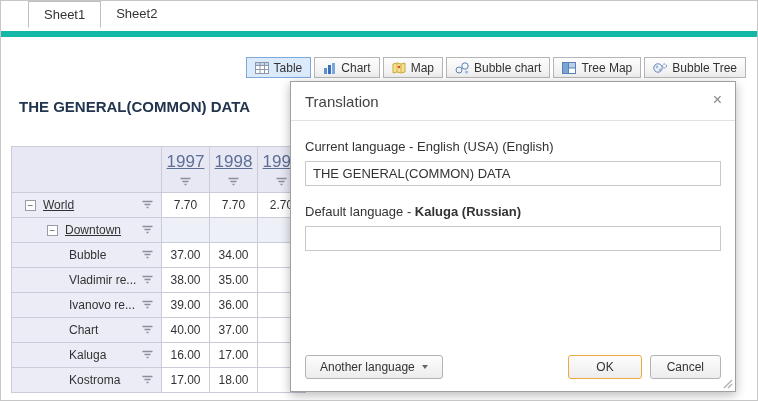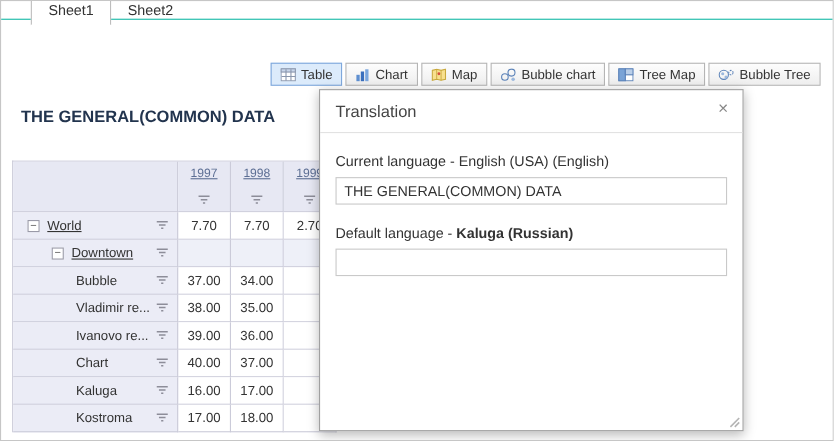--- a/index.html
+++ b/index.html
@@ -4,22 +4,22 @@
 <style>
   * { margin:0; padding:0; box-sizing:border-box; }
   body { background:#fff; font-family:"Liberation Sans", sans-serif; }
   .page {
     position:relative; width:758px; height:401px;
     border:1px solid #c6c6c6; background:#fff; overflow:hidden;
   }
 
   
   .tabs-bar {
-    display:flex; align-items:center; height:17px;
-    border-bottom:1px solid #14b8a6; padding-left:27px;
+    display:flex; align-items:flex-start; height:36px;
+    border-bottom:6px solid #14b8a6; padding-left:27px;
   }
   .tab {
     padding:5px 15px; font-size:13px; color:#333; cursor:pointer;
   }
   .tab.active {
     border:1px solid #bdbdbd; border-bottom:1px solid #fff;
     margin-bottom:-1px; background:#fff;
   }
 
   
@@ -49,42 +49,42 @@
   }
   .gcell {
     border-right:1px solid #cbcbd9; border-bottom:1px solid #cbcbd9;
     font-size:12px; color:#333; overflow:hidden; white-space:nowrap;
   }
   .hcell { background:#e7e8f3; }
   .ycell {
     display:flex; flex-direction:column; align-items:center;
     justify-content:space-between; padding:5px 0 5px;
   }
-  .ylink { font-size:11px; color:#5d6f94; text-decoration:underline; cursor:pointer; }
+  .ylink { font-size:17px; color:#5d6f94; text-decoration:underline; cursor:pointer; }
   .rowhead {
     background:#ebecf6; display:flex; align-items:center; position:relative;
   }
   .rowhead .filter { position:absolute; right:7px; top:7px; }
   .ind0 { padding-left:13px; }
   .ind1 { padding-left:35px; }
   .ind2 { padding-left:57px; }
   .collapse {
     display:inline-block; width:11px; height:11px; margin-right:7px;
     border:1px solid #9a9aa8; background:#fff; color:#555;
     font-size:10px; line-height:9px; text-align:center; cursor:pointer;
     flex:0 0 auto;
   }
   .rowlink { text-decoration:underline; cursor:pointer; }
   .vcell { display:flex; align-items:center; justify-content:center; background:#fff; }
   .vcell.shaded { background:#eef0f8; }
   .filter { display:inline-block; line-height:0; cursor:pointer; }
 
   
   .dialog {
-    position:absolute; left:289px; top:80px; width:386px; height:311px;
+    position:absolute; left:289px; top:80px; width:446px; height:311px;
     background:#fff; border:1px solid #a0a0a0;
     box-shadow:0 3px 10px rgba(0,0,0,0.28); z-index:10;
   }
   .dialog-header { position:relative; padding:11px 14px 9px; }
   .dialog-title { font-size:15px; color:#444; }
   .dialog-close {
     position:absolute; top:9px; right:13px; font-size:16px; color:#888; cursor:pointer;
   }
   .dialog-sep { border-top:1px solid #e2e2e2; }
   .dialog-body { padding:12px 14px 0; }
@@ -305,18 +305,26 @@
     </div>
     <div class="dialog-sep"></div>
     <div class="dialog-body">
       <div class="field-label">Current language - English (USA) (English)</div>
       <input class="text-input" value="THE GENERAL(COMMON) DATA" style="">
       <div class="field-label">
         <span>Default language - </span><b>Kaluga (Russian)</b>
       </div>
       <input class="text-input" value="" style="">
     </div>
+    <div class="dialog-footer">
+      <button class="btn dropdown-btn">
+        <span>Another language</span>
+        <span class="caret"></span>
+      </button>
+      <button class="btn ok-btn">OK</button>
+      <button class="btn cancel-btn">Cancel</button>
+    </div>
     <span class="resize-grip"><svg width="11" height="11">
           <path d="M10 2 L2 10 M10 6 L6 10" stroke="#b5b5b5" stroke-width="1.5" fill="none"></path>
         </svg></span>
   </div>
 
 </div>
 
 </body></html>

